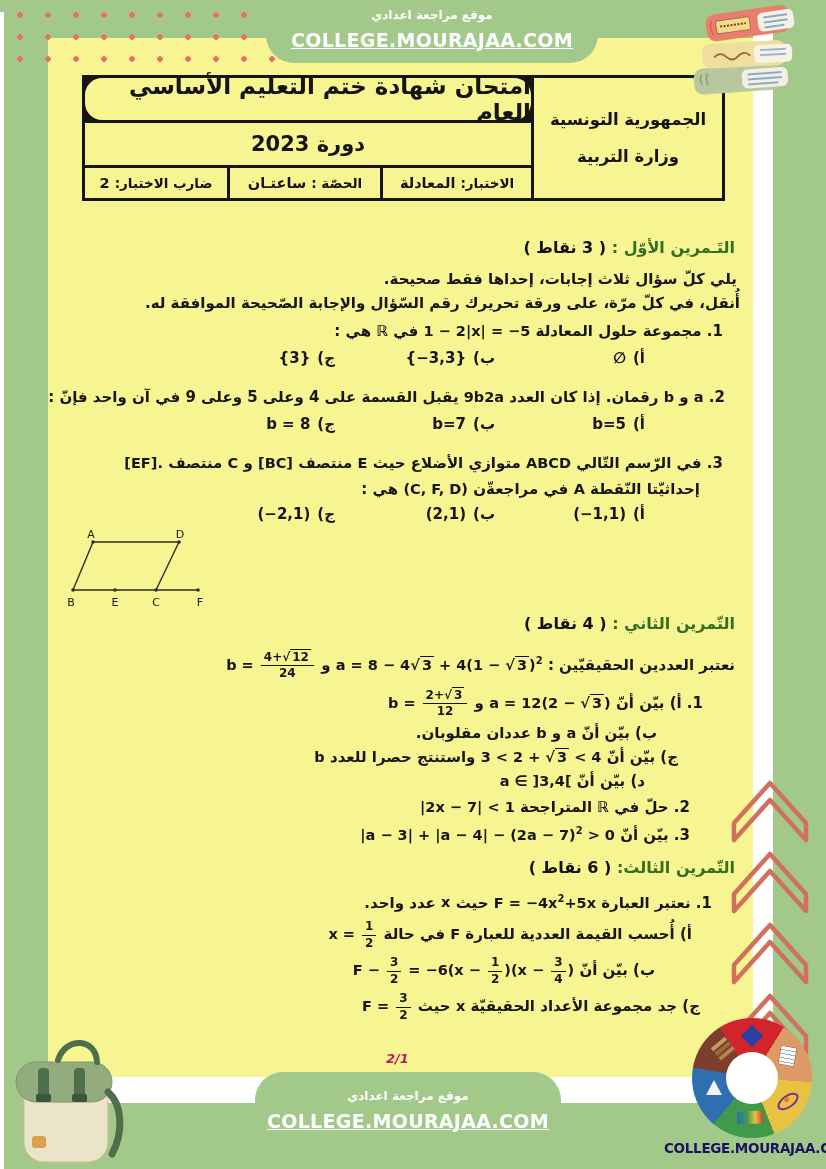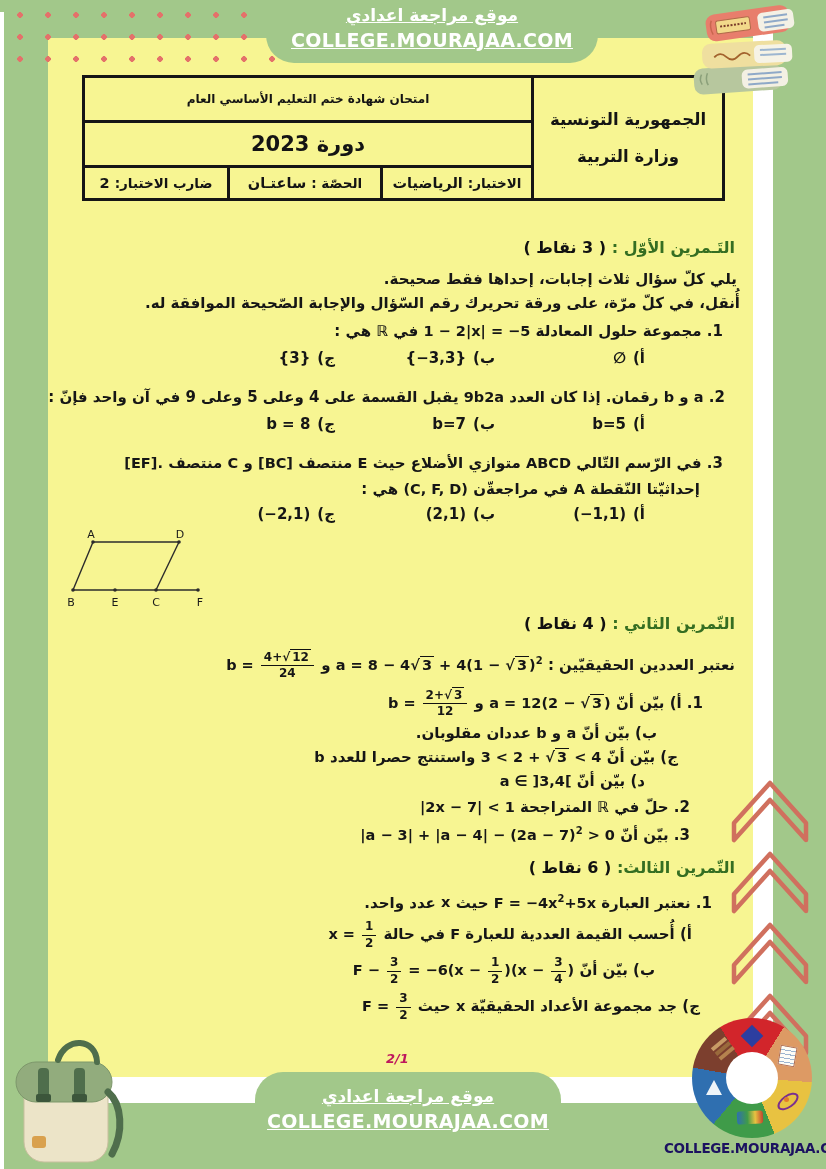--- a/index.html
+++ b/index.html
@@ -10,30 +10,30 @@
   #strip-right{left:753px;top:30px;width:20px;height:1073px;}
   #strip-bottom{left:48px;top:1077px;width:725px;height:26px;}
   .page{position:absolute;left:48px;top:38px;width:705px;height:1039px;background:#f7f592;z-index:2;}
   .dots{position:absolute;left:0;top:0;width:338px;height:64px;z-index:3;
     background-image:radial-gradient(circle,#e4716a 2.6px,rgba(0,0,0,0) 3px);
     background-size:28px 22px;background-position:6px 4px;}
   
   .banner{position:absolute;background:#a2c88a;color:#fff;text-align:center;font-weight:bold;z-index:5;}
   #banner-top{left:266px;top:0;width:332px;height:63px;border-radius:0 0 28px 28px;padding-top:3px;box-sizing:border-box;}
   #banner-bottom{left:255px;top:1072px;width:306px;height:97px;border-radius:28px 28px 0 0;padding-top:12px;box-sizing:border-box;}
-  .banner .l1{font-size:17px;text-decoration:underline;line-height:24px;}
+  .banner .l1{font-size:12px;line-height:24px;}
   .banner .l2{font-size:19px;text-decoration:underline;letter-spacing:.3px;line-height:26px;}
   
   .hdr{position:absolute;left:34px;top:37px;width:643px;background:#151515;display:grid;direction:rtl;
        grid-template-columns:188px 1fr;gap:3px;padding:3px;box-sizing:border-box;}
   .hdr .gov{background:#f7f592;display:flex;flex-direction:column;justify-content:center;align-items:center;
        gap:18px;font-size:16.5px;font-weight:bold;color:#141414;}
   .lblock{display:grid;grid-template-rows:42px 42px 30px;gap:3px;}
   .r1,.r2{background:#f7f592;display:flex;align-items:center;justify-content:center;font-weight:bold;color:#141414;}
-  .r1{font-size:12px;} .r2{font-size:21px;}
+  .r1{font-size:23px;border-radius:17px;} .r2{font-size:21px;}
   .r3{display:grid;direction:rtl;grid-template-columns:148px 150px 1fr;gap:3px;}
   .hcell{background:#f7f592;display:flex;align-items:center;justify-content:center;gap:5px;
        font-size:13.5px;font-weight:bold;color:#141414;}
   .hcell b{font-size:14.5px;}
   
   #content{position:absolute;left:0;top:162px;width:705px;}
   .line{direction:rtl;text-align:right;font-weight:bold;font-size:15px;line-height:24px;color:#161616;}
   .line.tall{line-height:36px;}
   .extitle{font-size:16px;line-height:26px;}
   .extitle .tname{color:#356e22;}
@@ -87,21 +87,21 @@
       <div class="gov">
         <div>الجمهورية التونسية</div>
         <div>وزارة التربية</div>
       </div>
       <div class="lblock">
         <div class="r1">امتحان شهادة ختم التعليم الأساسي العام</div>
         <div class="r2">دورة 2023</div>
         <div class="r3">
           <div class="hcell">
             <span>الاختبار:</span>
-            <b>الرياضيات</b>
+            <b>المعادلة</b>
           </div>
           <div class="hcell">
             <span>الحصّة :</span>
             <b>ساعتـان</b>
           </div>
           <div class="hcell">
             <span>ضارب الاختبار:</span>
             <b>2</b>
           </div>
         </div>

